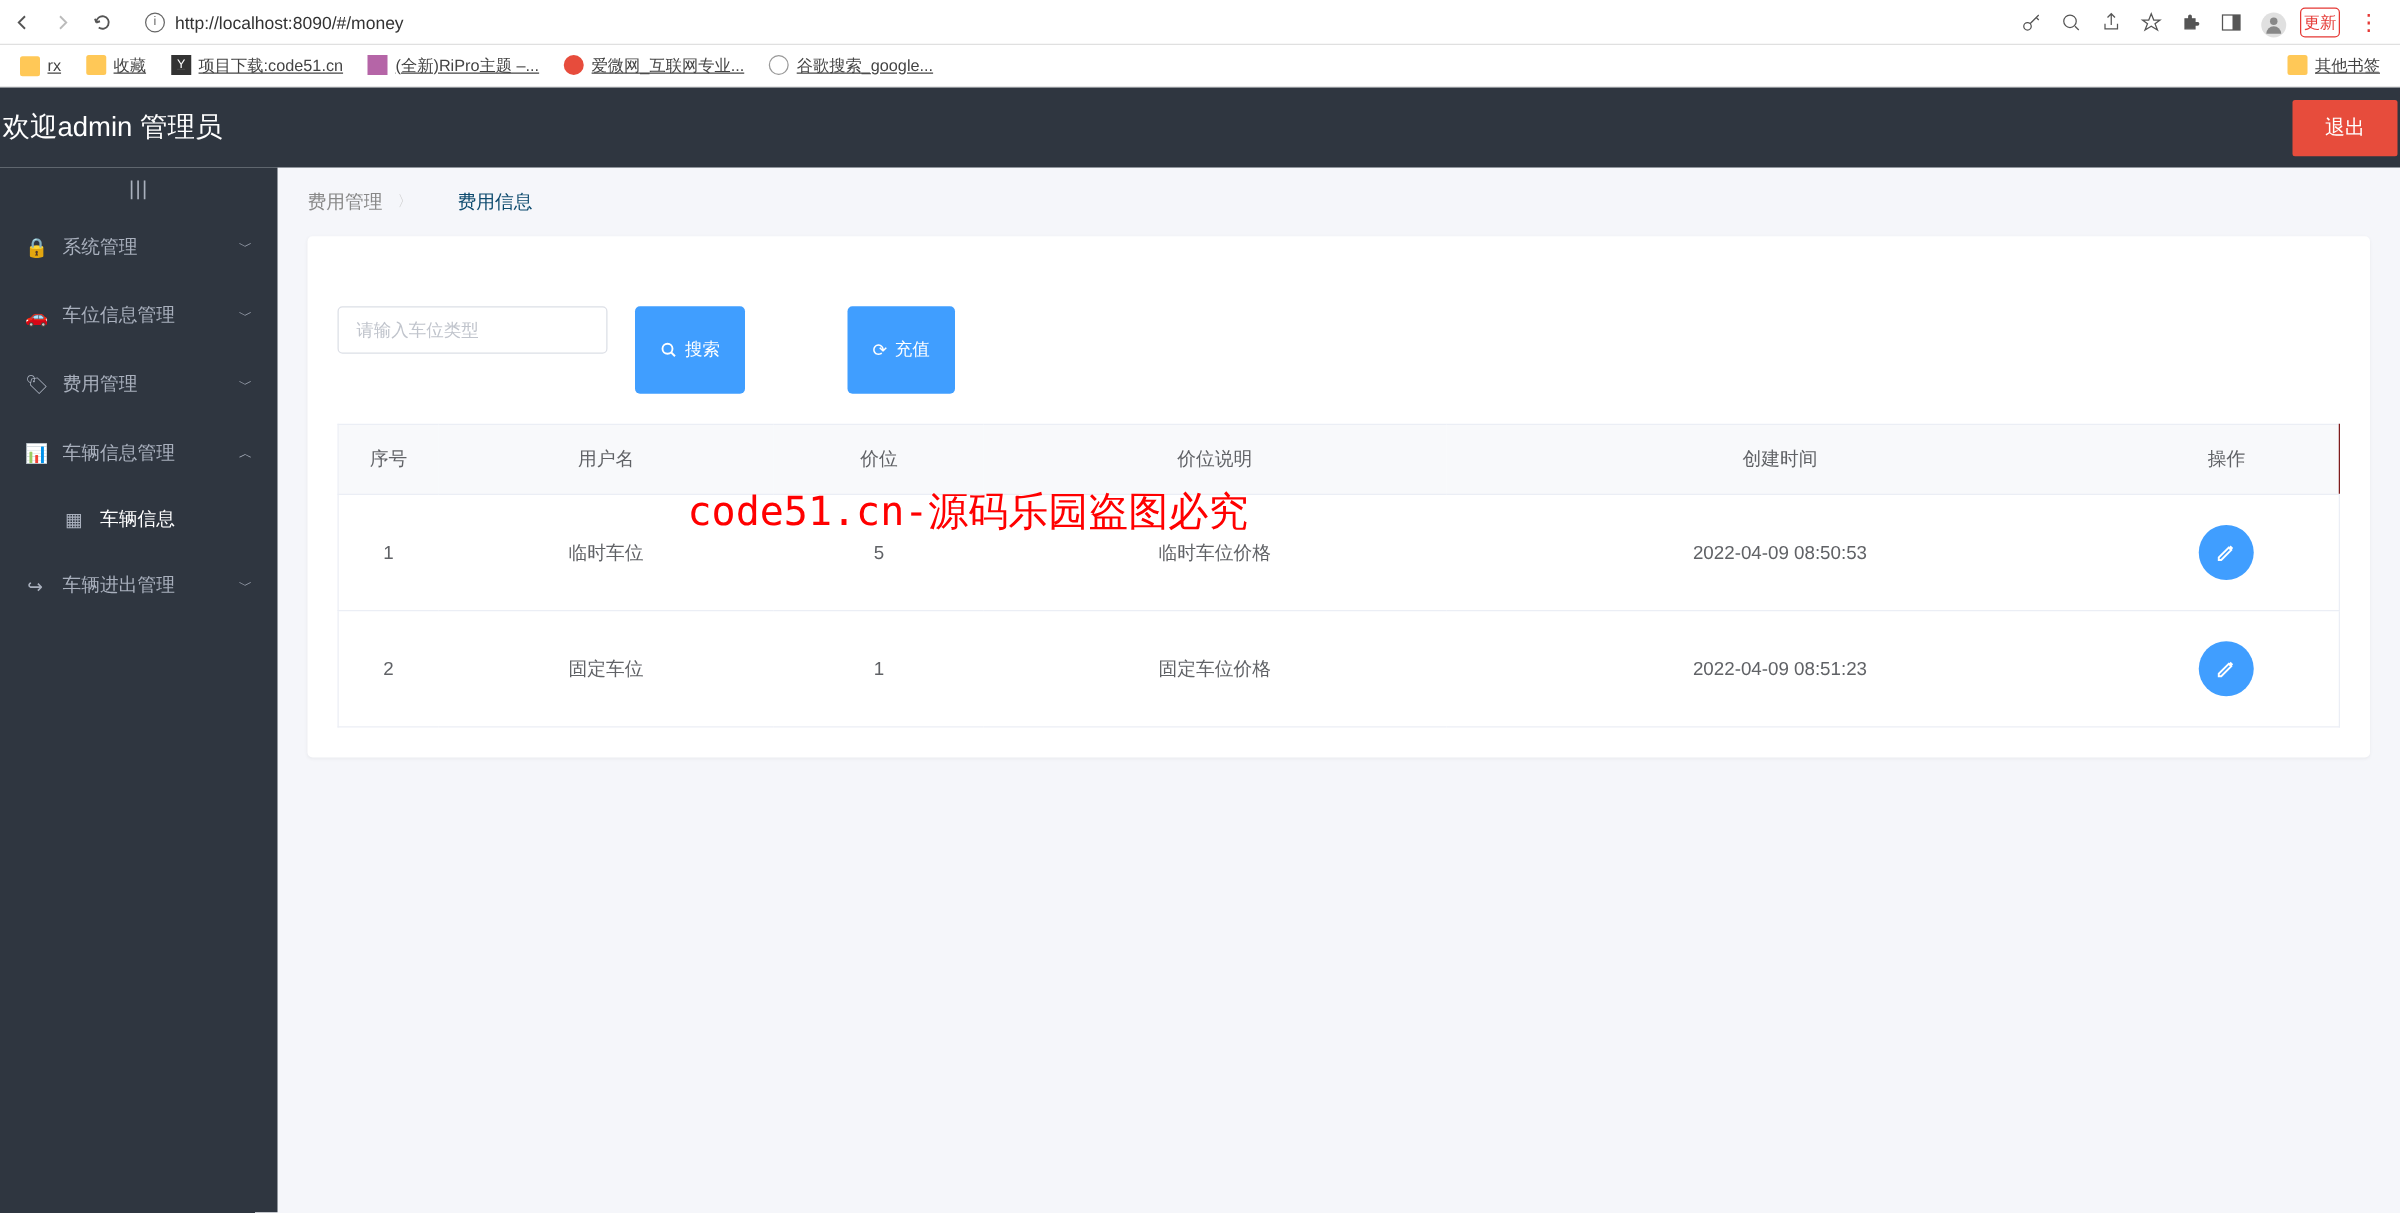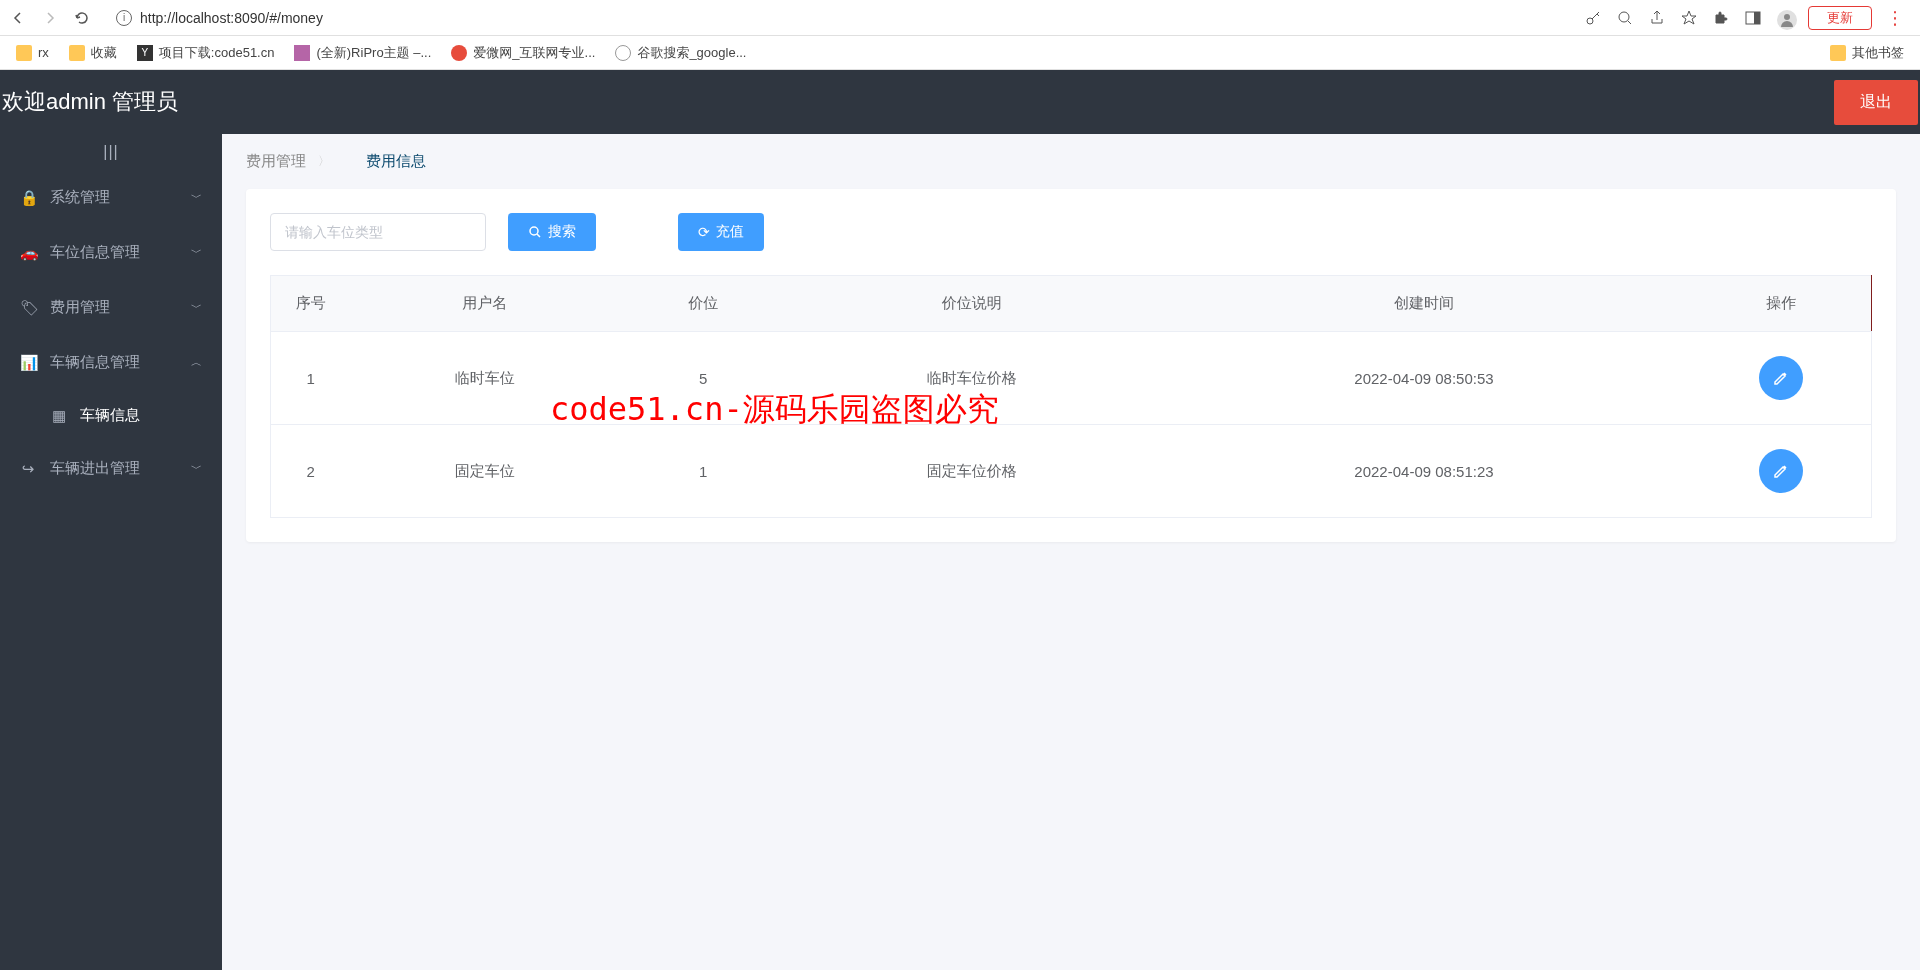--- a/index.html
+++ b/index.html
@@ -5,26 +5,26 @@
 * { margin: 0; padding: 0; box-sizing: border-box; }
 body { font-family: "Microsoft YaHei", Arial, sans-serif; background: #f5f6fa; overflow-x: hidden; }
 
 
 .browser-bar { height: 36px; background: #fff; display: flex; align-items: center; padding: 0 8px; gap: 12px; border-bottom: 1px solid #e0e0e0; }
 .browser-bar .nav-btn { width: 20px; height: 20px; display: flex; align-items: center; justify-content: center; cursor: pointer; color: #555; }
 .url-bar { flex: 1; display: flex; align-items: center; gap: 8px; padding: 4px 12px; font-size: 14px; color: #333; }
 .url-bar .info-icon { width: 16px; height: 16px; border: 1px solid #666; border-radius: 50%; display: flex; align-items: center; justify-content: center; font-size: 10px; color: #666; }
 .browser-right { display: flex; align-items: center; gap: 14px; padding-right: 8px; }
 .browser-right .icon { width: 18px; height: 18px; color: #555; cursor: pointer; }
-.update-btn { border: 1px solid #e53935; color: #e53935; padding: 2px 18px; border-radius: 4px; font-size: 13px; cursor: pointer; }
+.update-btn { border: 1px solid #e53935; color: #e53935; padding: 2px 2px; border-radius: 4px; font-size: 13px; cursor: pointer; }
 .more-dots { color: #e53935; font-size: 18px; cursor: pointer; }
 
 
 .bookmarks-bar { height: 34px; background: #fff; display: flex; align-items: center; padding: 0 16px; gap: 20px; font-size: 13px; color: #444; border-bottom: 1px solid #e0e0e0; }
-.bookmark-item { display: flex; align-items: center; gap: 6px; cursor: pointer; }
+.bookmark-item { display: flex; align-items: flex-start; gap: 6px; cursor: pointer; text-decoration: underline; }
 .bookmark-icon { width: 16px; height: 16px; display: inline-block; }
 .folder-icon { background: #ffc857; border-radius: 2px; }
 .bookmarks-bar .right { margin-left: auto; }
 
 
 .app-header { height: 64px; background: #2f3640; color: #fff; display: flex; align-items: center; padding: 0 2px; }
 .app-header .title { font-size: 22px; font-weight: 400; }
 .logout-btn { margin-left: auto; background: #e74c3c; color: #fff; border: none; padding: 12px 26px; font-size: 16px; cursor: pointer; border-radius: 2px; }
 
 
@@ -43,21 +43,21 @@
 
 .main { flex: 1; padding: 0; }
 .breadcrumb { padding: 18px 24px; font-size: 15px; color: #888; display: flex; align-items: center; gap: 12px; }
 .breadcrumb .current { color: #0c4a6e; margin-left: 24px; }
 .breadcrumb .sep { color: #ccc; font-size: 12px; }
 
 .content-card { background: #fff; margin: 0 24px 24px 24px; border-radius: 4px; padding: 24px; box-shadow: 0 1px 3px rgba(0,0,0,0.05); }
 .toolbar-row { display: flex; gap: 22px; align-items: center; margin-bottom: 24px; }
 .search-input { border: 1px solid #dcdfe6; border-radius: 4px; padding: 10px 14px; font-size: 14px; width: 216px; color: #606266; }
 .search-input::placeholder { color: #c0c4cc; }
-.btn { border: none; padding: 10px 20px; border-radius: 4px; font-size: 14px; cursor: pointer; display: inline-flex; align-items: center; gap: 6px; color: #fff; }
+.btn { border: none; padding: 26px 20px; border-radius: 4px; font-size: 14px; cursor: pointer; display: inline-flex; align-items: center; gap: 6px; color: #fff; margin-top: 32px; }
 .btn-primary { background: #409eff; }
 .btn-recharge { background: #409eff; margin-left: 60px; }
 
 
 .table { width: 100%; border-collapse: collapse; }
 .table th { background: #f8f9fb; color: #606266; font-weight: 500; padding: 18px 10px; text-align: center; border: 1px solid #ebeef5; border-left: none; border-right: none; font-size: 15px; }
 .table th:first-child { border-left: 1px solid #ebeef5; }
 .table th:last-child { border-right: 1px solid #7f1d1d; }
 .table td { padding: 24px 10px; text-align: center; border-bottom: 1px solid #ebeef5; color: #606266; font-size: 15px; }
 .table td:first-child { border-left: 1px solid #ebeef5; }

